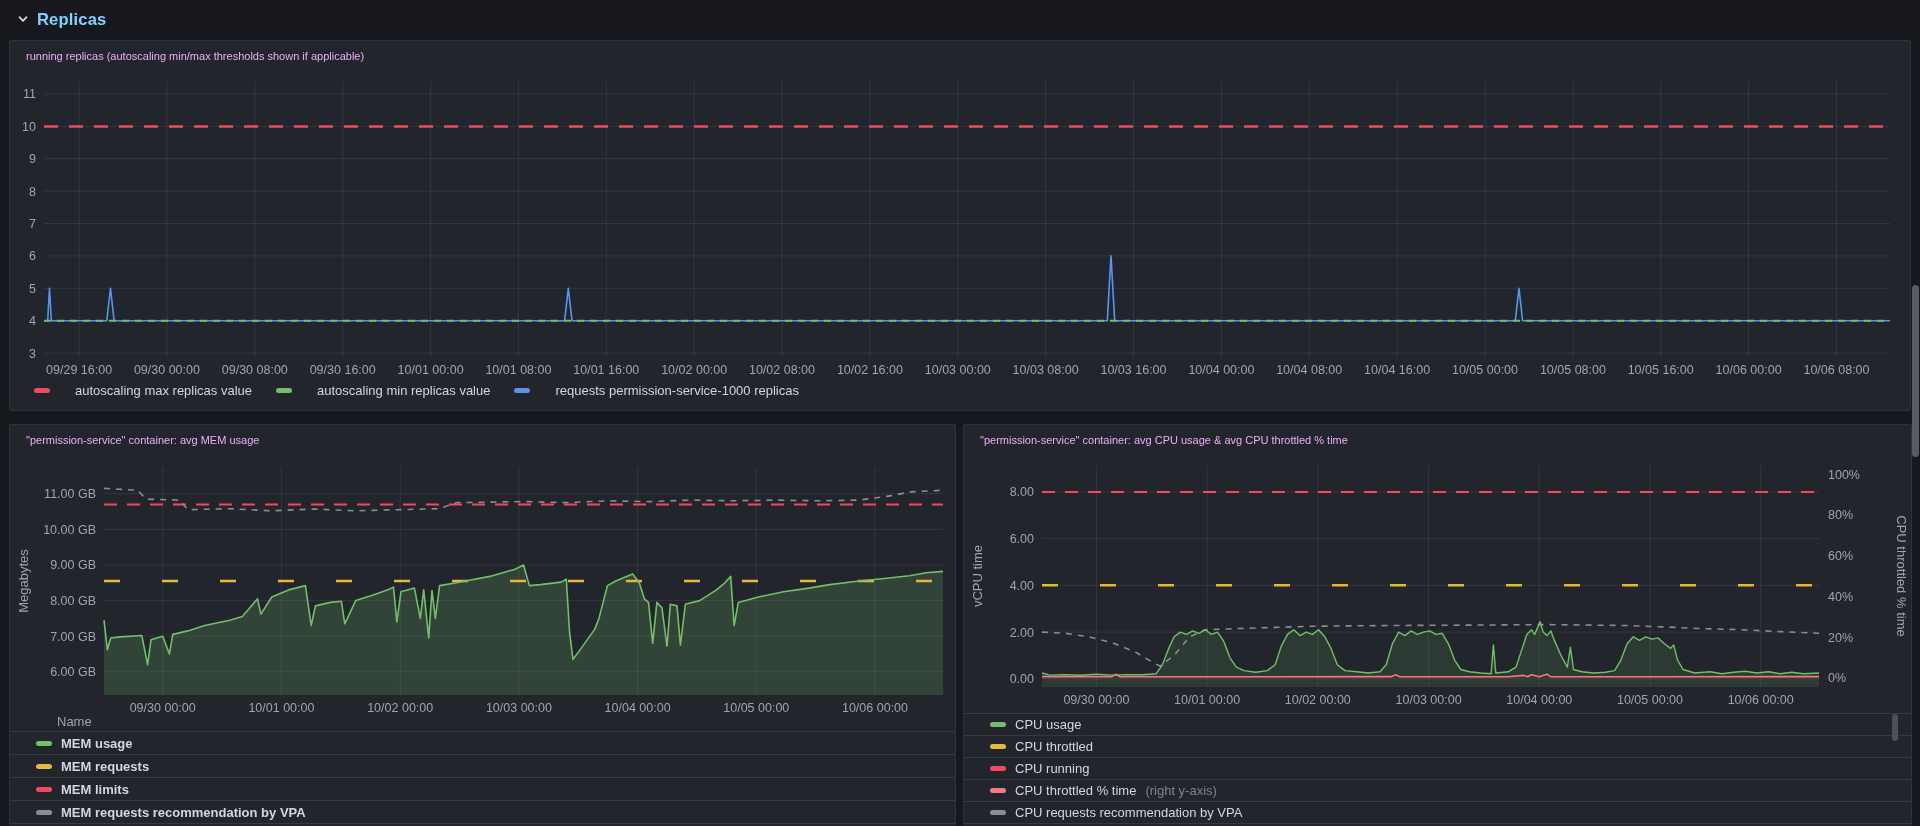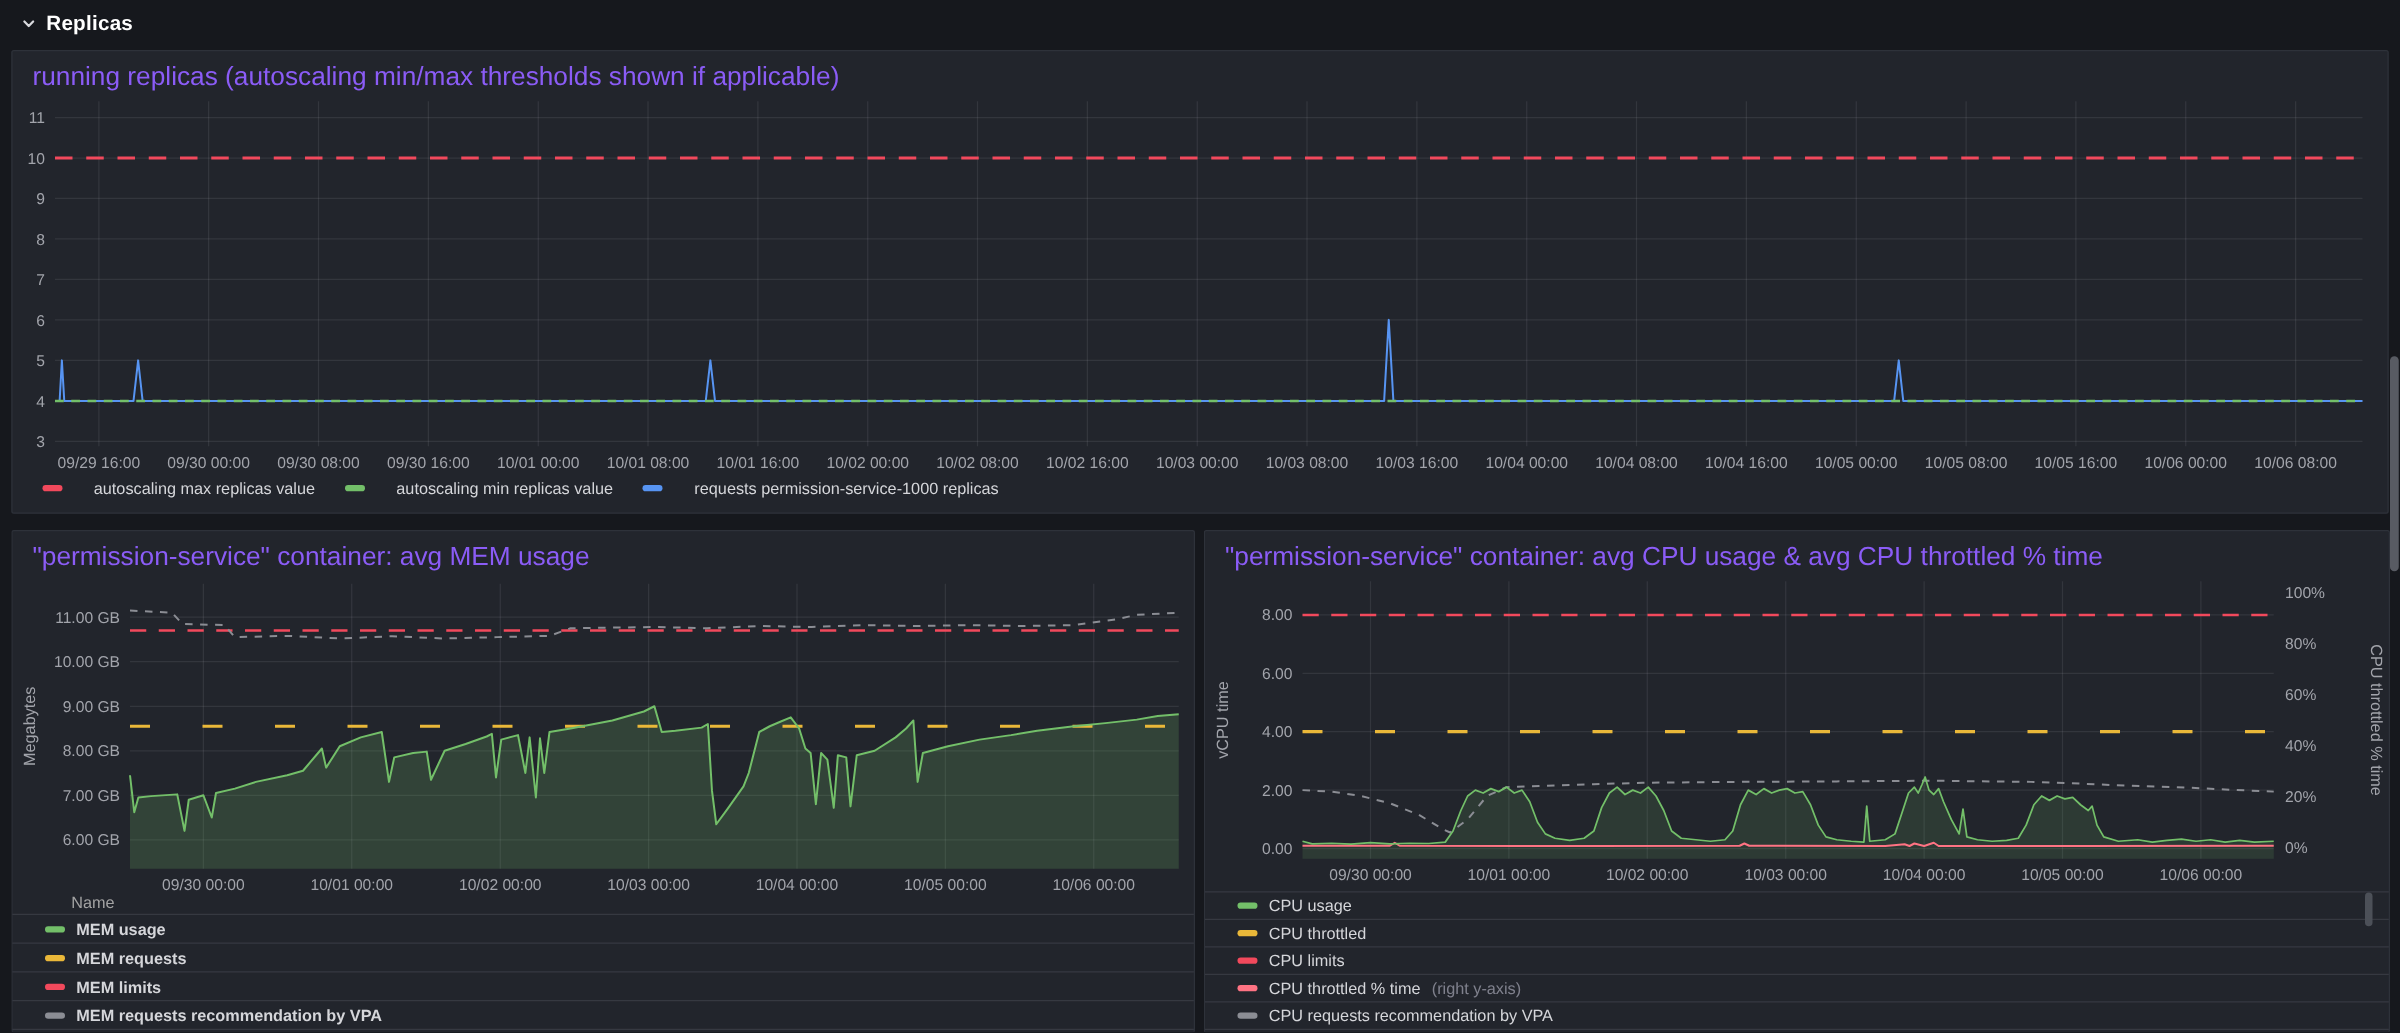--- a/index.html
+++ b/index.html
@@ -1,25 +1,25 @@
 <!DOCTYPE html>
 <html><head>
 <meta charset="utf-8">
 <style>
   html,body{margin:0;padding:0;width:1920px;height:826px;overflow:hidden;
     background:#16181d;font-family:"Liberation Sans","DejaVu Sans",sans-serif;}
   .page{position:relative;width:1920px;height:826px;background:#16181d;}
   .section-header{position:absolute;left:16px;top:7px;height:24px;display:flex;
     align-items:center;gap:7px;cursor:pointer;}
-  .section-title{font-size:16.5px;font-weight:600;color:#ffffff;letter-spacing:.2px;}
+  .section-title{font-size:16.5px;font-weight:600;color:#7dd3fc;letter-spacing:.2px;}
   .panel{position:absolute;background:#22252c;border:1px solid #2e323a;border-radius:2px;box-sizing:border-box;}
   .panel-replicas{left:9px;top:40px;width:1902px;height:371px;}
   .panel-mem{left:9px;top:424px;width:947px;height:402px;border-bottom:none;}
   .panel-cpu{left:963px;top:424px;width:949px;height:402px;border-bottom:none;}
-  .panel-title{padding:9px 16px 0 16px;font-size:21px;font-weight:500;color:#8b5cf6;
+  .panel-title{padding:9px 16px 0 16px;font-size:11px;font-weight:500;color:#f0abfc;
     white-space:nowrap;overflow:hidden;cursor:pointer;}
   .chart{position:absolute;}
   #chart-0{left:4px;top:28px;width:1892px;height:312px;}
   #chart-1{left:2px;top:28px;width:941px;height:262px;}
   #chart-2{left:2px;top:28px;width:943px;height:254px;}
   svg text{font-family:"Liberation Sans","DejaVu Sans",sans-serif;}
   
   .legend-inline{position:absolute;left:24px;top:342px;display:flex;align-items:center;gap:24px;}
   .li-item{display:flex;align-items:center;gap:25px;cursor:pointer;}
   .pill{display:inline-block;width:16px;height:5px;border-radius:3px;flex:0 0 auto;}
@@ -244,21 +244,21 @@
         <div class="lt-row">
           <span class="pill" style="background: rgb(115, 191, 105);"></span>
           <span class="lt-label">CPU usage</span>
         </div>
         <div class="lt-row">
           <span class="pill" style="background: rgb(234, 184, 57);"></span>
           <span class="lt-label">CPU throttled</span>
         </div>
         <div class="lt-row">
           <span class="pill" style="background: rgb(242, 73, 92);"></span>
-          <span class="lt-label">CPU limits</span>
+          <span class="lt-label">CPU running</span>
         </div>
         <div class="lt-row">
           <span class="pill" style="background: rgb(255, 115, 131);"></span>
           <span class="lt-label">CPU throttled % time</span>
           <span class="lt-suffix">(right y-axis)</span>
         </div>
         <div class="lt-row">
           <span class="pill" style="background: rgb(139, 141, 148);"></span>
           <span class="lt-label">CPU requests recommendation by VPA</span>
         </div>

